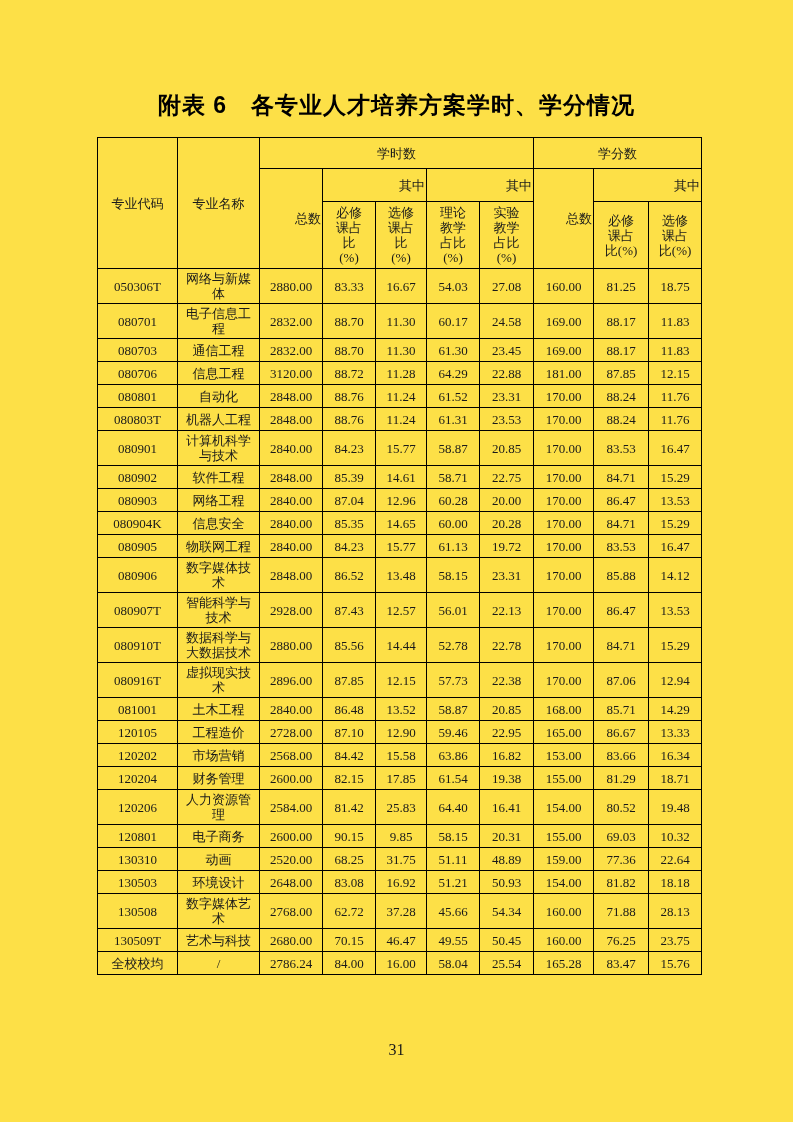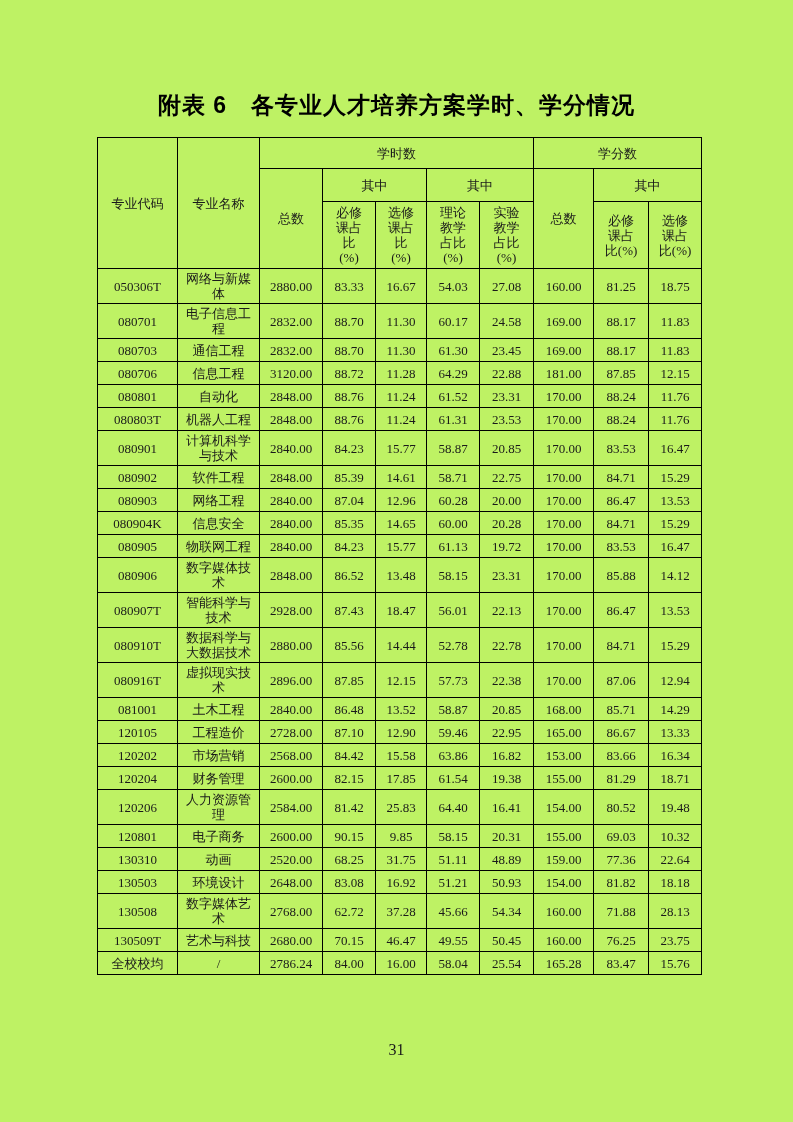--- a/index.html
+++ b/index.html
@@ -4,21 +4,21 @@
 <style>
   html, body {
     margin: 0;
     padding: 0;
     background: #ffffff;
   }
   .page {
     position: relative;
     width: 793px;
     height: 1122px;
-    background: #bef264;
+    background: #fde047;
     font-family: "Liberation Serif", "DejaVu Serif", serif;
     color: #1a1a1a;
     overflow: hidden;
   }
   .doc-title {
     position: absolute;
     top: 90px;
     left: 0;
     width: 793px;
     text-align: center;
@@ -40,21 +40,21 @@
   table.main-table td {
     border: 1px solid #000000;
     text-align: center;
     vertical-align: middle;
     padding: 2px 1px;
     line-height: 15px;
     white-space: pre-line;
     overflow: hidden;
   }
   tr.h1 td { height: 26px; }
-  tr.h2 td { height: 28px; }
+  tr.h2 td { height: 28px; text-align: right; }
   tr.h3 td { height: 62px; margin-left: 41px; }
   tbody.data-body td { height: 18px; }
   .pageno {
     position: absolute;
     top: 1041px;
     left: 0;
     width: 793px;
     text-align: center;
     font-size: 16px;
     color: #1a1a1a;
@@ -267,21 +267,21 @@
           <td>170.00</td>
           <td>85.88</td>
           <td>14.12</td>
         </tr>
         <tr>
           <td>080907T</td>
           <td>智能科学与
 技术</td>
           <td>2928.00</td>
           <td>87.43</td>
-          <td>18.47</td>
+          <td>12.57</td>
           <td>56.01</td>
           <td>22.13</td>
           <td>170.00</td>
           <td>86.47</td>
           <td>13.53</td>
         </tr>
         <tr>
           <td>080910T</td>
           <td>数据科学与
 大数据技术</td>

